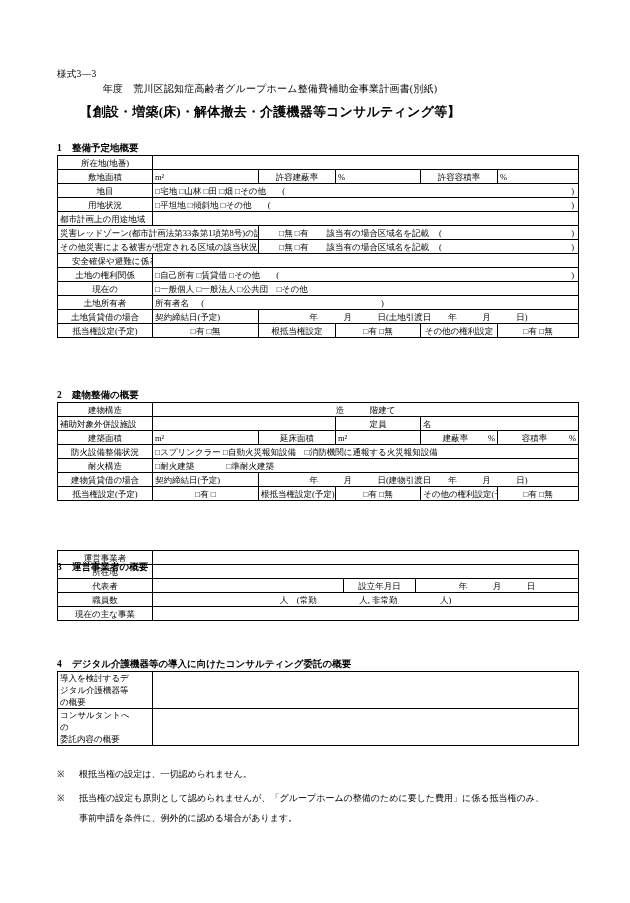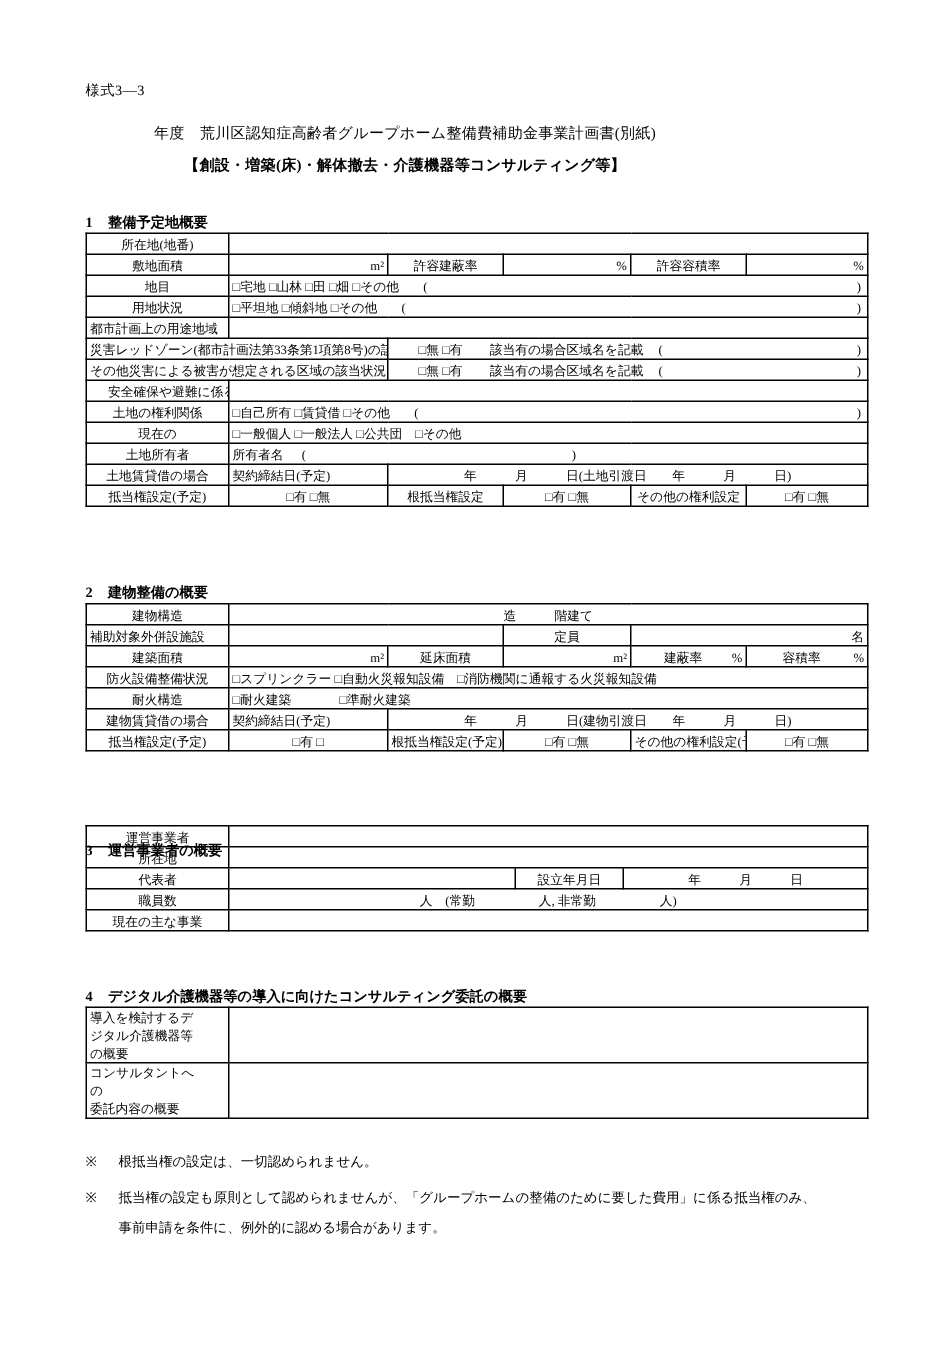--- a/index.html
+++ b/index.html
@@ -18,39 +18,39 @@
   }
   .page {
     position: absolute;
     left: 0; top: 0;
     width: 630px;
     height: 903px;
   }
   .form-code {
     position: absolute;
     left: 57px;
-    top: 54px;
+    top: 68px;
     font-size: 9.5px;
     letter-spacing: 0.3px;
     text-align: center;
   }
   .title-block {
     position: absolute;
     left: 0;
     top: 82px;
     width: 540px;
     text-align: center;
   }
   .title-main {
     font-size: 10px;
     letter-spacing: 0.2px;
     white-space: nowrap;
   }
   .title-sub {
-    font-size: 10px;
+    font-size: 13px;
     font-weight: bold;
     margin-top: 7px;
     letter-spacing: 0.2px;
     white-space: nowrap;
   }
   .section-heading {
     position: absolute;
     left: 57px;
     font-size: 9.5px;
     font-weight: bold;
@@ -93,21 +93,21 @@
   .c { text-align: center; }
   .tall { height: 44px; vertical-align: middle; }
   .tall3 { height: 40px; vertical-align: middle; }
   .box-multi {
     white-space: normal;
     line-height: 11.5px;
     padding: 2px 3px;
     vertical-align: middle;
   }
   .small-lbl { font-size: 7.5px; }
-  .unit-right { text-align: right; padding-right: 4px; }
+  .unit-right { text-align: left; padding-right: 4px; }
 
   .notes {
     position: absolute;
     left: 57px;
     width: 545px;
     font-size: 9px;
     line-height: 17px;
   }
   .note-row {
     display: flex;

